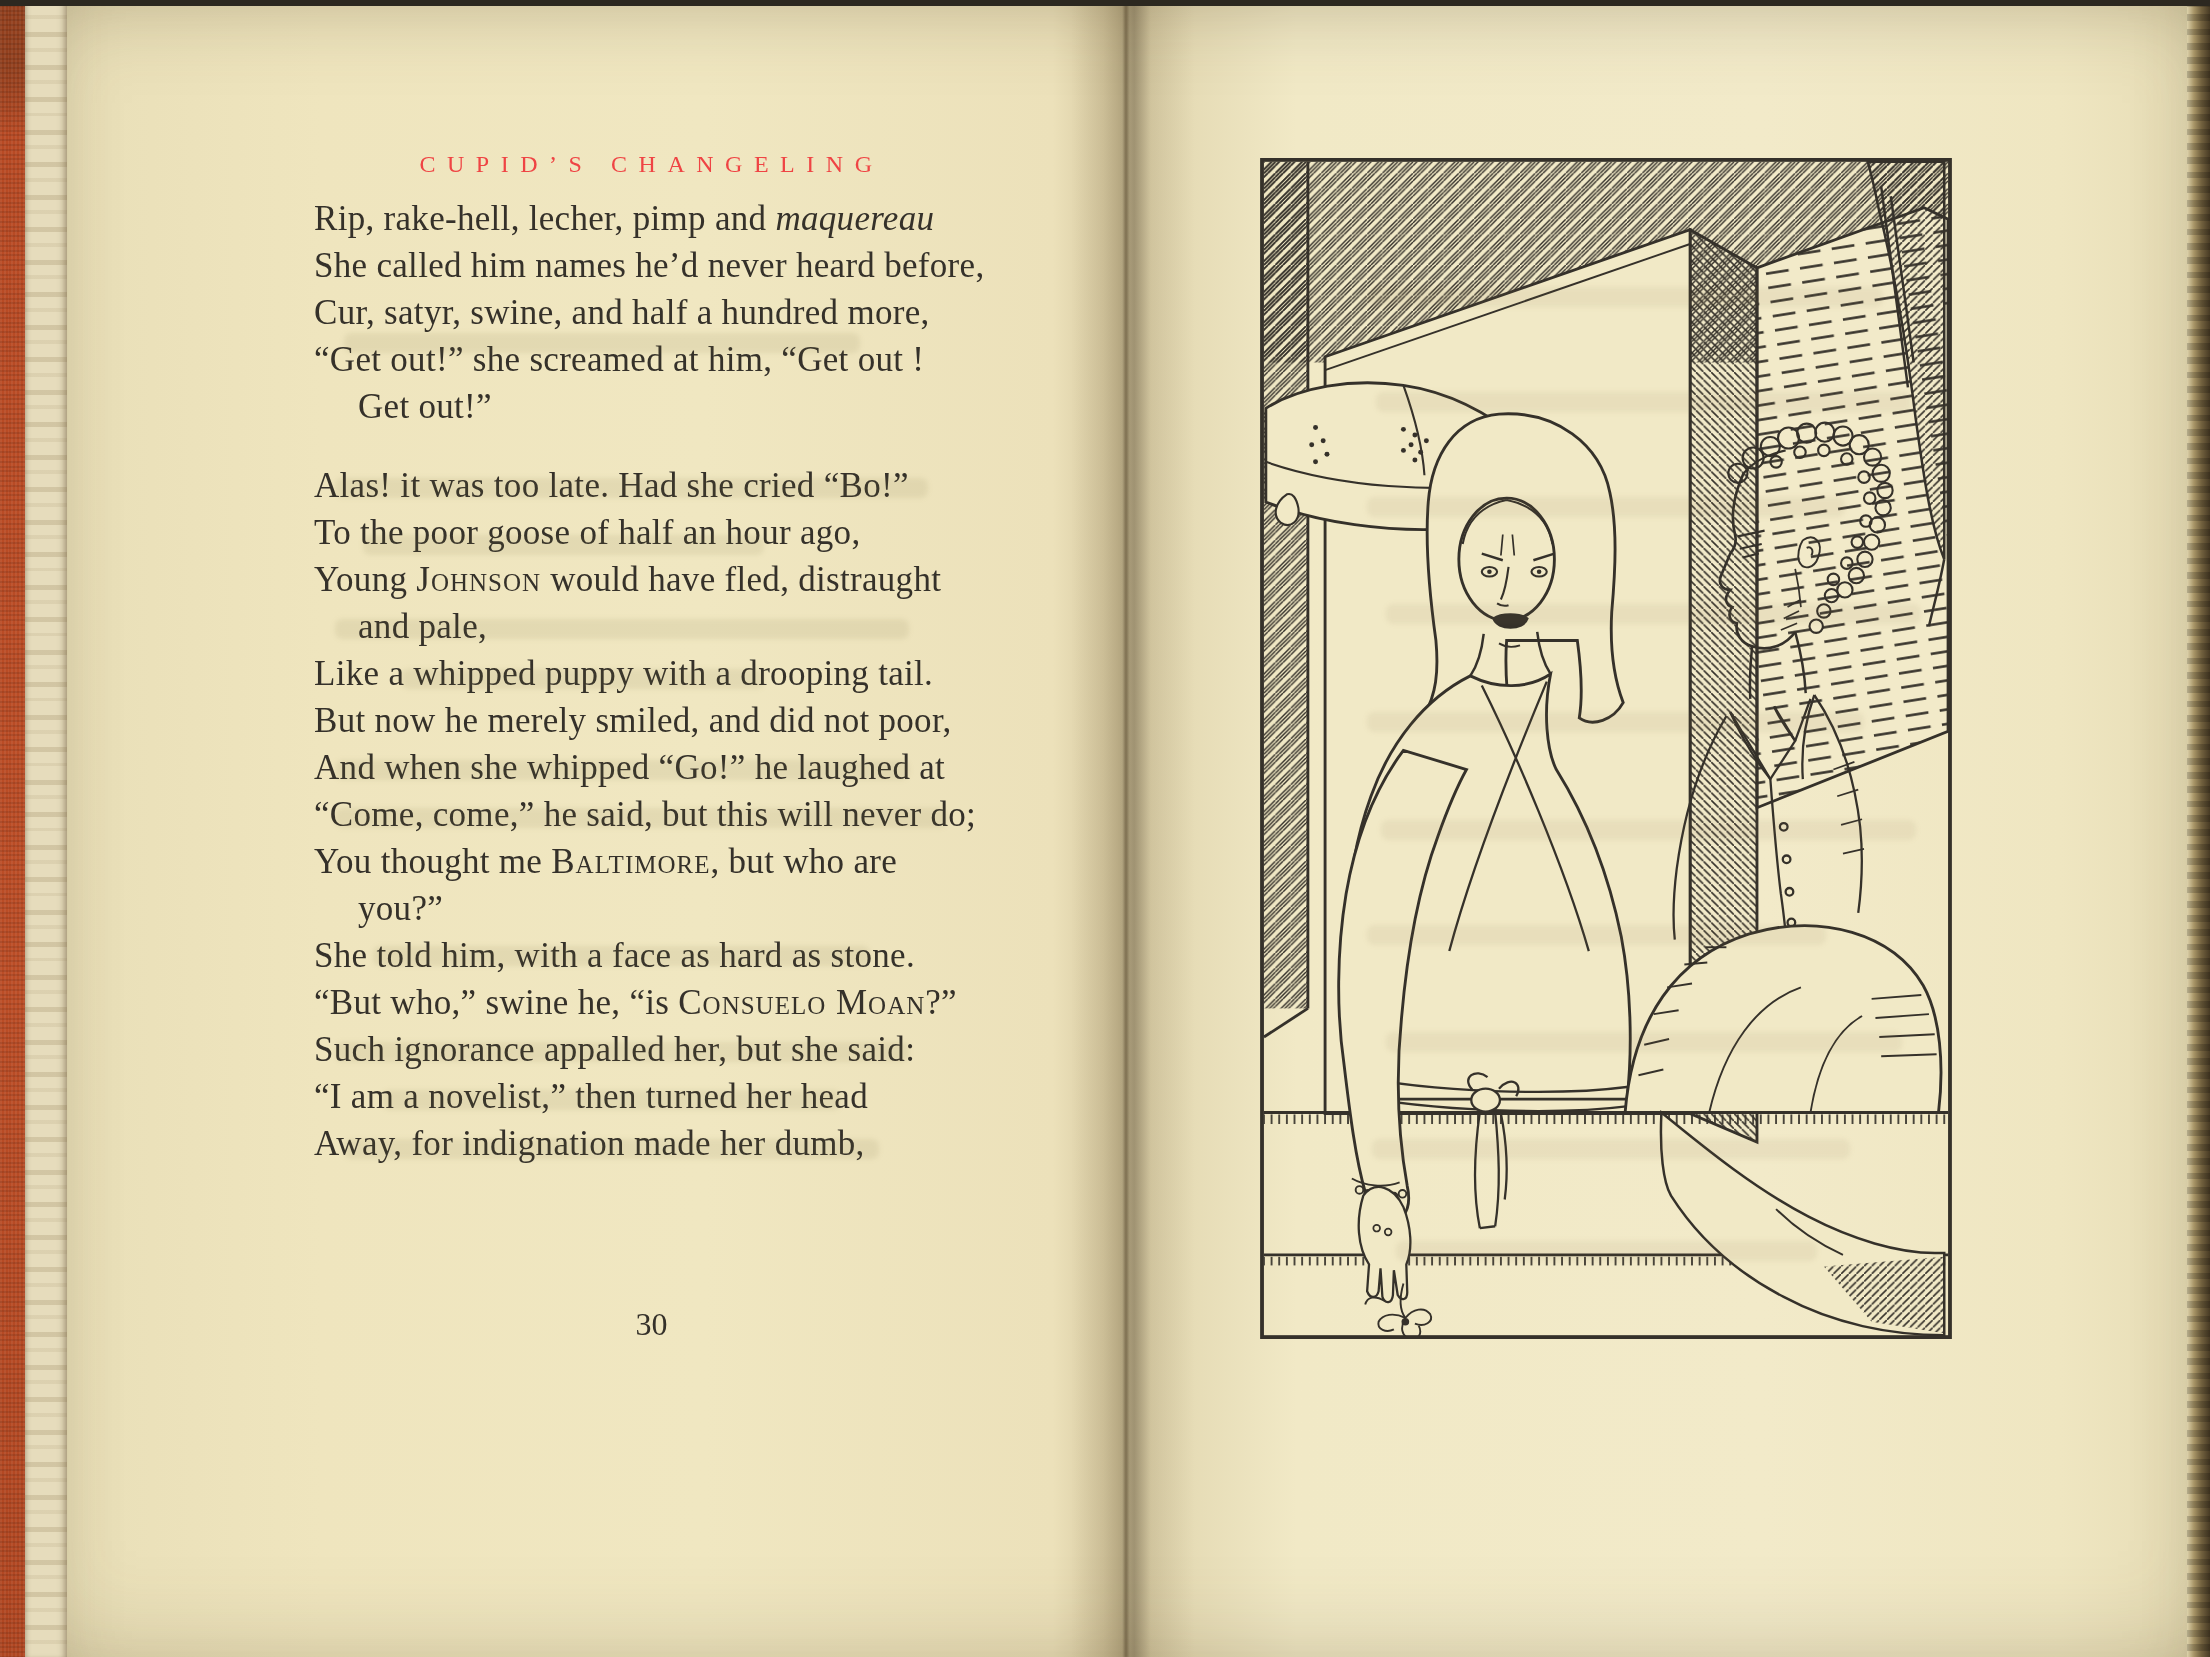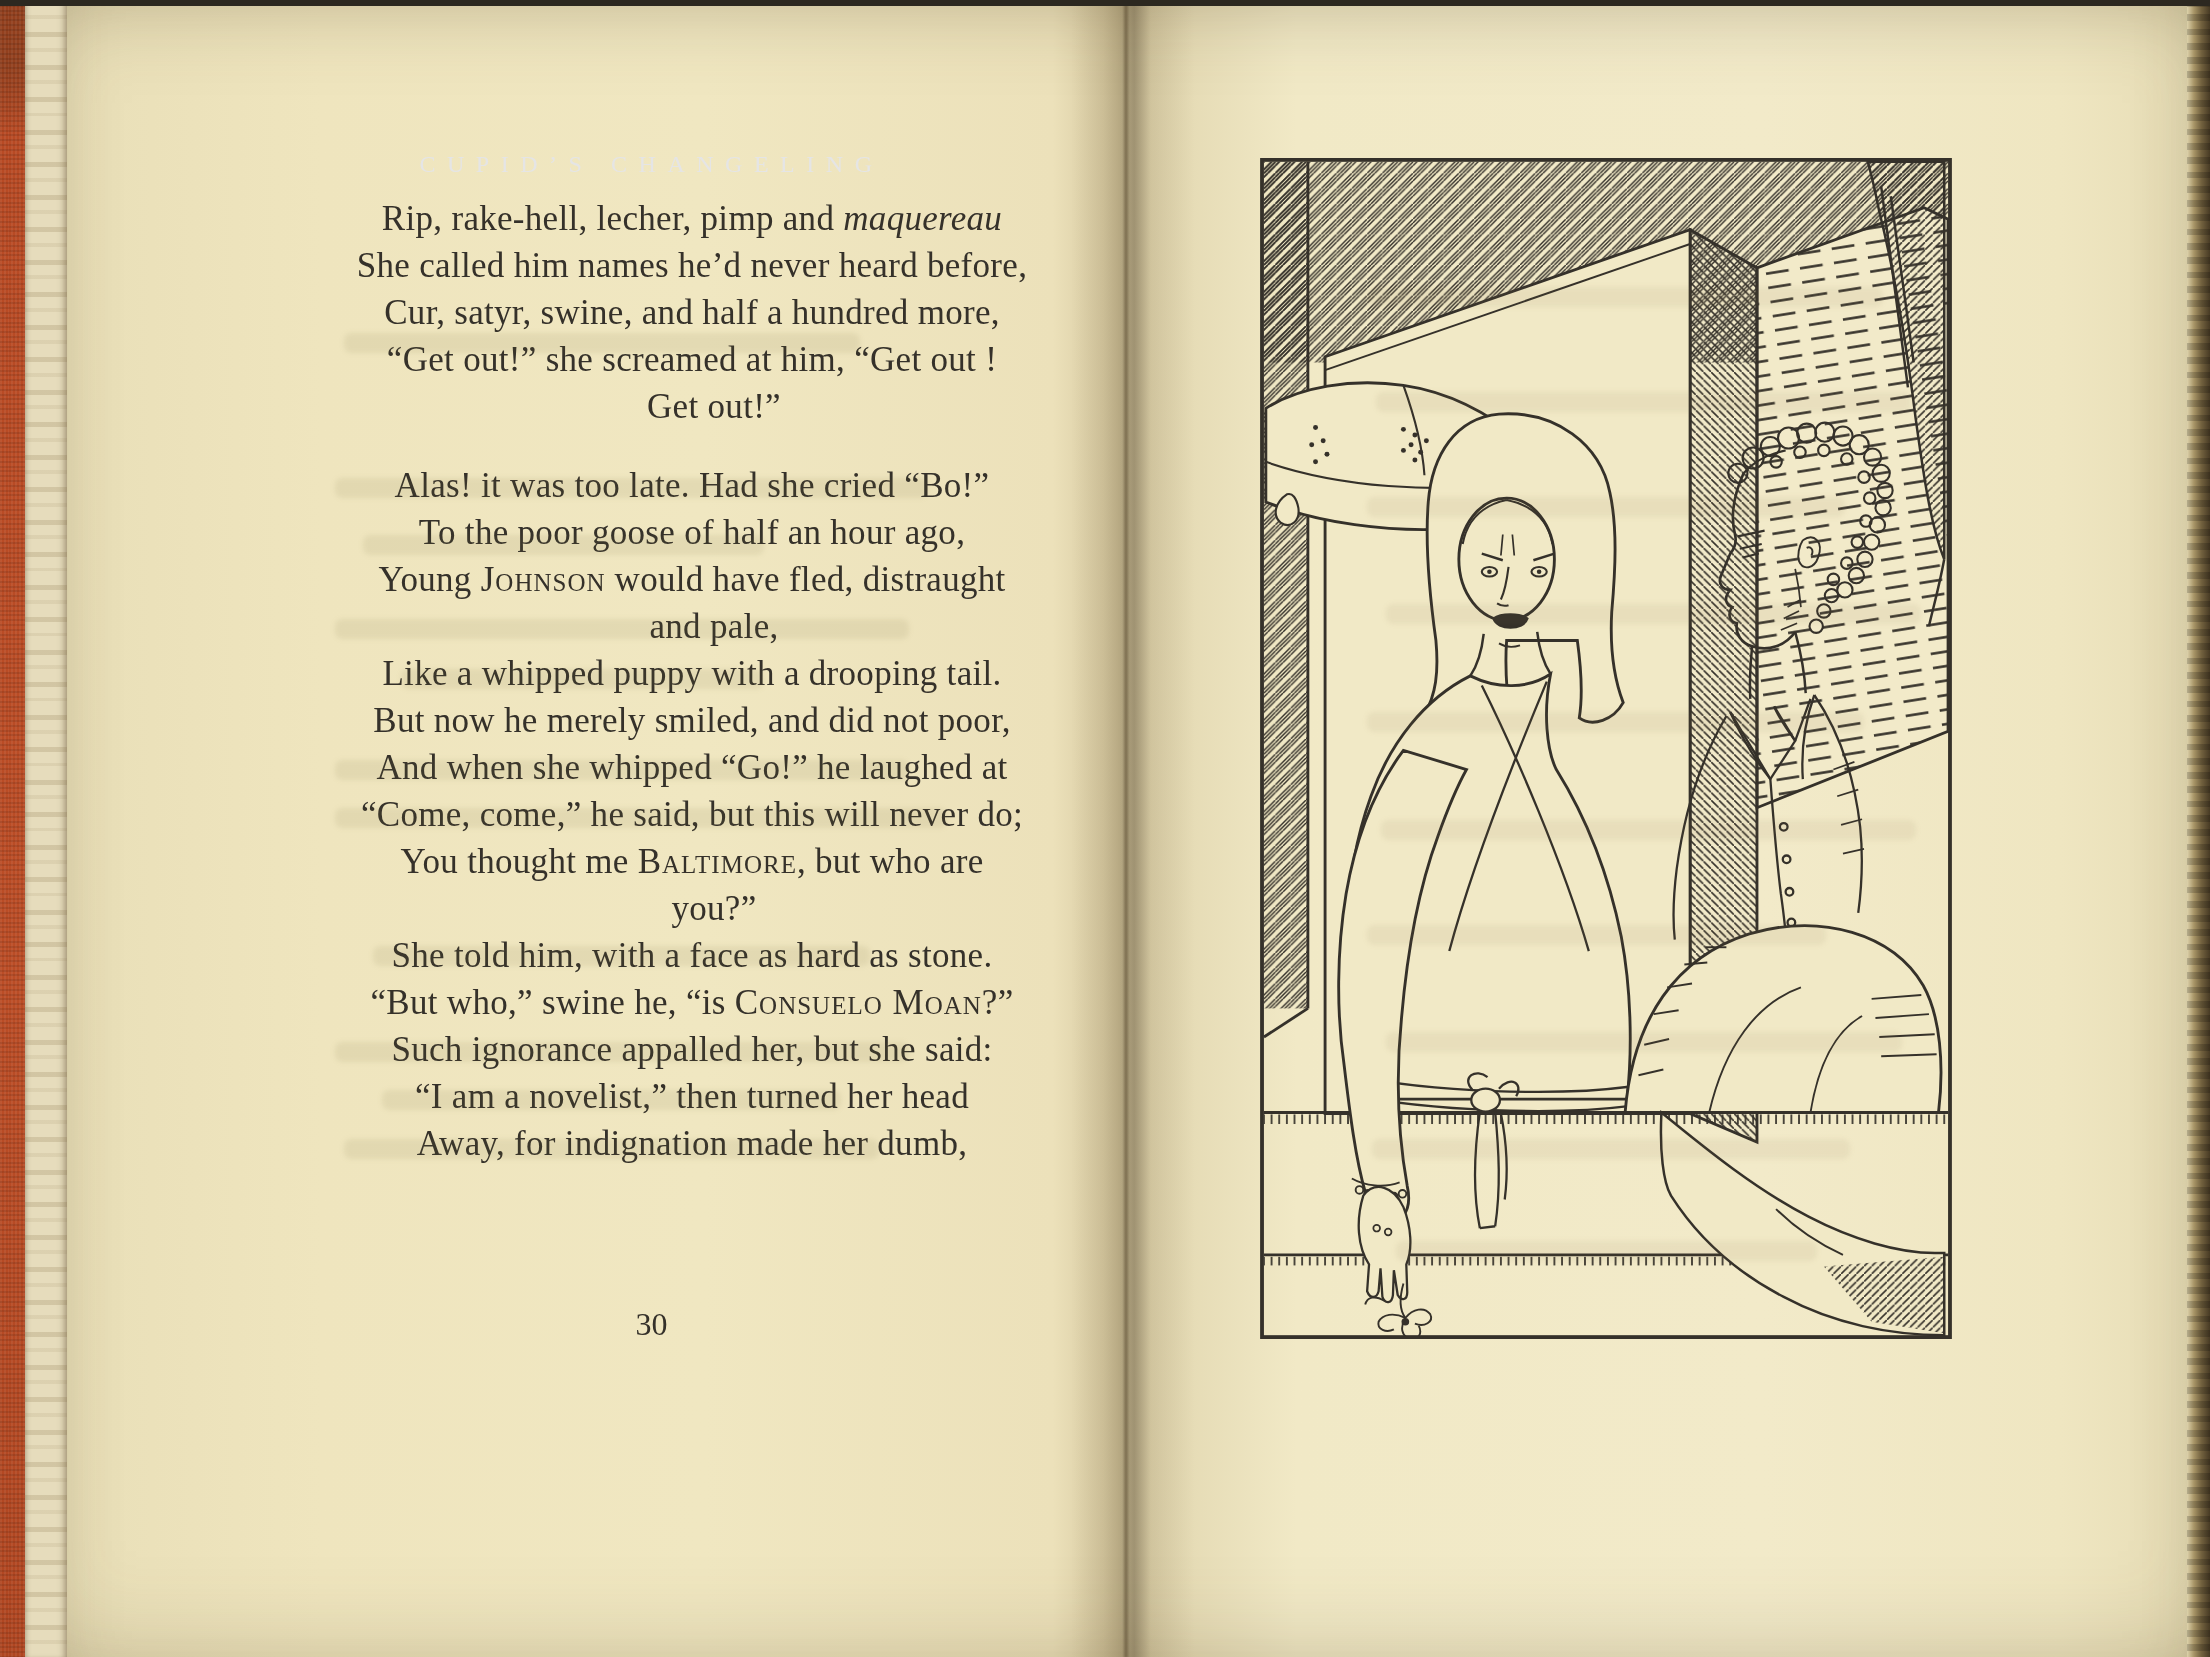--- a/index.html
+++ b/index.html
@@ -26,22 +26,22 @@
     background:linear-gradient(90deg,transparent,rgba(100,80,45,.16) 38%,rgba(58,44,24,.34) 51%,rgba(100,80,45,.14) 64%,transparent);}
   .gutter-crease{position:absolute;left:1124px;top:0;width:3.8px;height:100%;
     background:rgba(66,52,28,.42);filter:blur(1.1px);}
   .right-edge{position:absolute;left:2187px;top:0;width:23px;height:100%;
     background:linear-gradient(90deg,#ddd2ab 0,#a89567 30%,#73623f 62%,#473a24 100%);}
   .right-edge::after{content:"";position:absolute;inset:0;
     background:repeating-linear-gradient(180deg,rgba(0,0,0,.18) 0 6.7px,transparent 6.7px 14.3px);}
   .top-line{position:absolute;left:0;top:0;width:100%;height:5.7px;background:#2c2820;}
   
   .running-head{position:absolute;left:317px;top:151px;width:669px;text-align:center;
-    font-size:24px;letter-spacing:.48em;color:#e5e5e5;white-space:nowrap;}
-  #poem{position:absolute;left:329px;top:195px;width:726px;text-align:center;}
+    font-size:24px;letter-spacing:.48em;color:#ef4444;white-space:nowrap;}
+  #poem{position:absolute;left:314px;top:195px;width:726px;}
   .stanza + .stanza{margin-top:32px;}
   .line{font-size:35px;line-height:47px;white-space:nowrap;letter-spacing:0.3px;}
   .line .i{font-style:italic;}
   .line .sc{font-variant-caps:small-caps;letter-spacing:1px;}
   .indent{padding-left:44px;}
   .folio{position:absolute;left:317px;top:1306px;width:669px;text-align:center;font-size:32px;}
   
   .ghost{position:absolute;height:20px;background:rgba(122,106,62,.10);filter:blur(2.9px);border-radius:7.6px;}
   .ghost.r{background:rgba(122,106,62,.08);}
   

